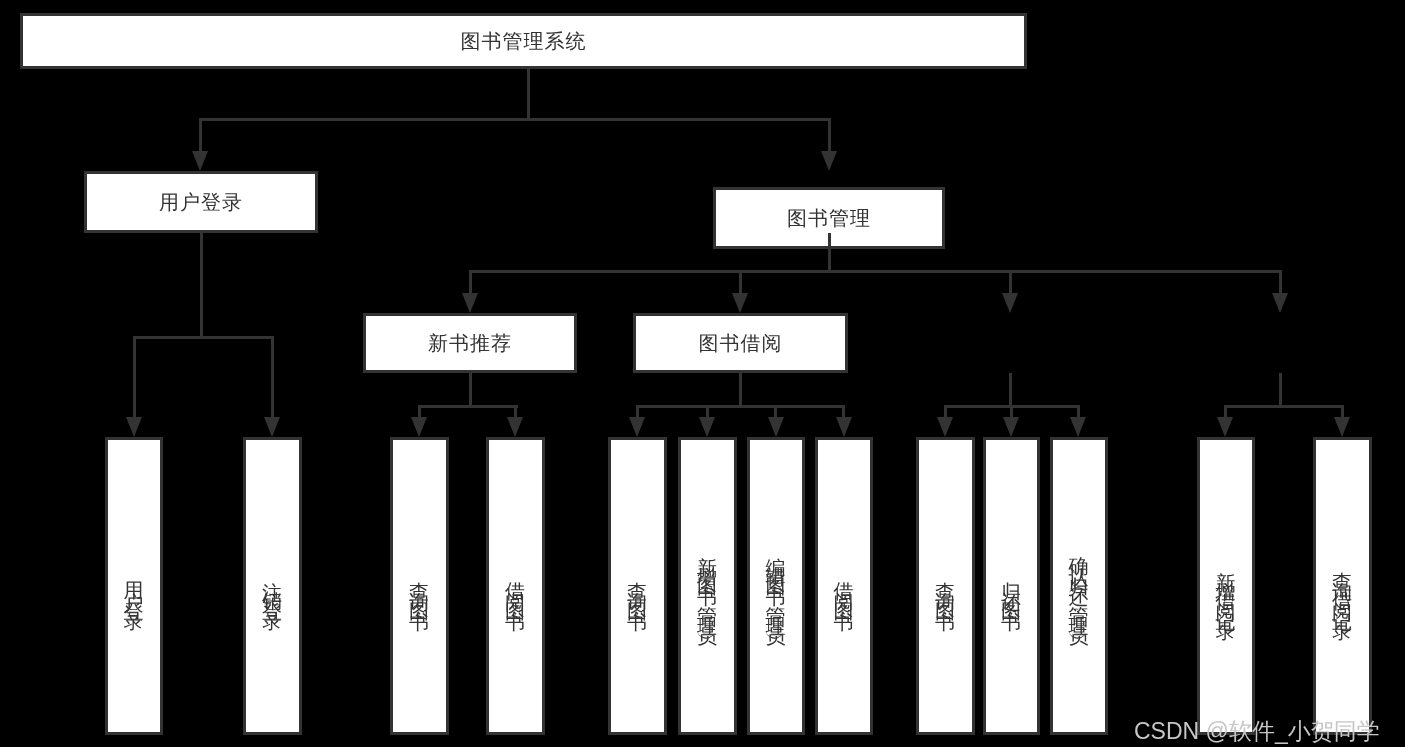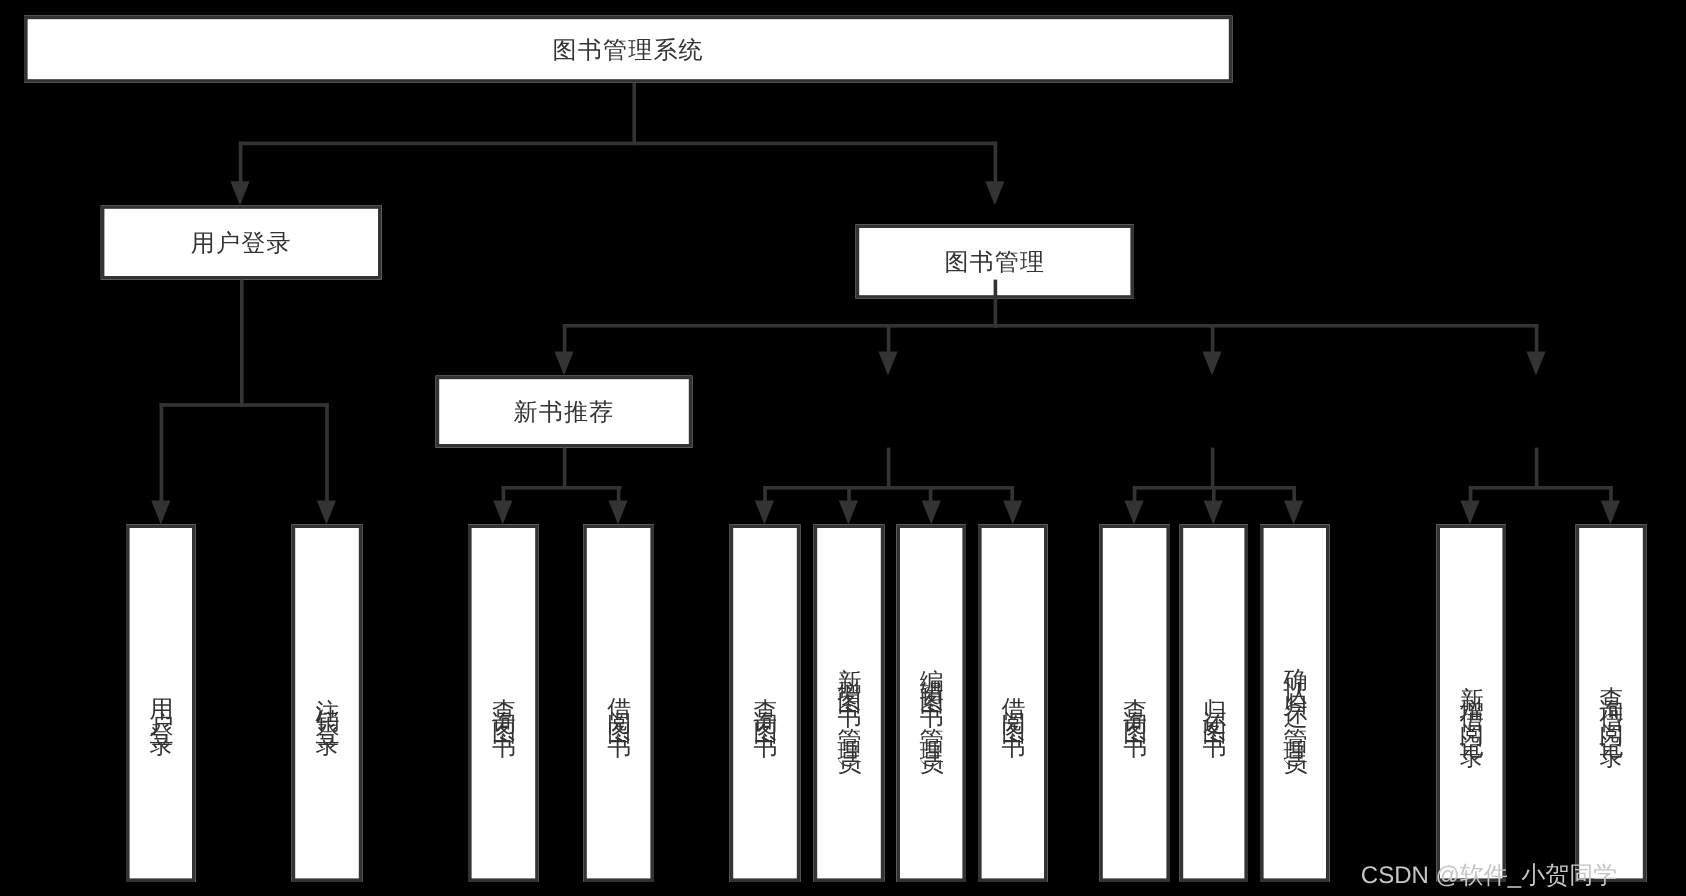--- a/index.html
+++ b/index.html
@@ -9,41 +9,44 @@
         display:flex;align-items:center;justify-content:center;
         font-size:20px;color:#333333;letter-spacing:1px;}
   .vbox{position:absolute;box-sizing:border-box;border:3px solid #333333;background:#ffffff;
         display:flex;align-items:center;justify-content:center;top:437px;height:298px;}
   .vbox .vtxt{writing-mode:vertical-rl;font-size:20px;letter-spacing:10px;
         color:#333333;line-height:1;}
   .ln{position:absolute;background:#333333;}
   .arrow{position:absolute;width:0;height:0;
          border-left:8px solid transparent;border-right:8px solid transparent;
          border-top:20px solid #333333;}
-  .watermark{position:absolute;left:1134px;top:716px;font-size:20px;
+  .watermark{position:absolute;left:1134px;top:716px;font-size:23px;
          color:#c6c6c6;white-space:nowrap;z-index:5;}
 </style>
 </head>
 <body>
 
 <div id="stage">
 
   <div class="hbox" style="left:20px;top:13px;width:1007px;height:56px;">
     <span>图书管理系统</span>
   </div>
 
   <div class="hbox" style="left:84px;top:171px;width:234px;height:62px;">
     <span>用户登录</span>
   </div>
   <div class="hbox" style="left:713px;top:187px;width:232px;height:62px;">
     <span>图书管理</span>
   </div>
 
   <div class="hbox" style="left:363px;top:313px;width:214px;height:60px;">
     <span>新书推荐</span>
+  </div>
+  <div class="hbox" style="left:633px;top:313px;width:215px;height:60px;">
+    <span>图书借阅</span>
   </div>
 
   <div class="vbox" style="left:105px;width:58px;">
     <span class="vtxt">用户登录</span>
   </div>
   <div class="vbox" style="left:243px;width:59px;">
     <span class="vtxt">注销登录</span>
   </div>
   <div class="vbox" style="left:390px;width:59px;">
     <span class="vtxt">查询图书</span>

